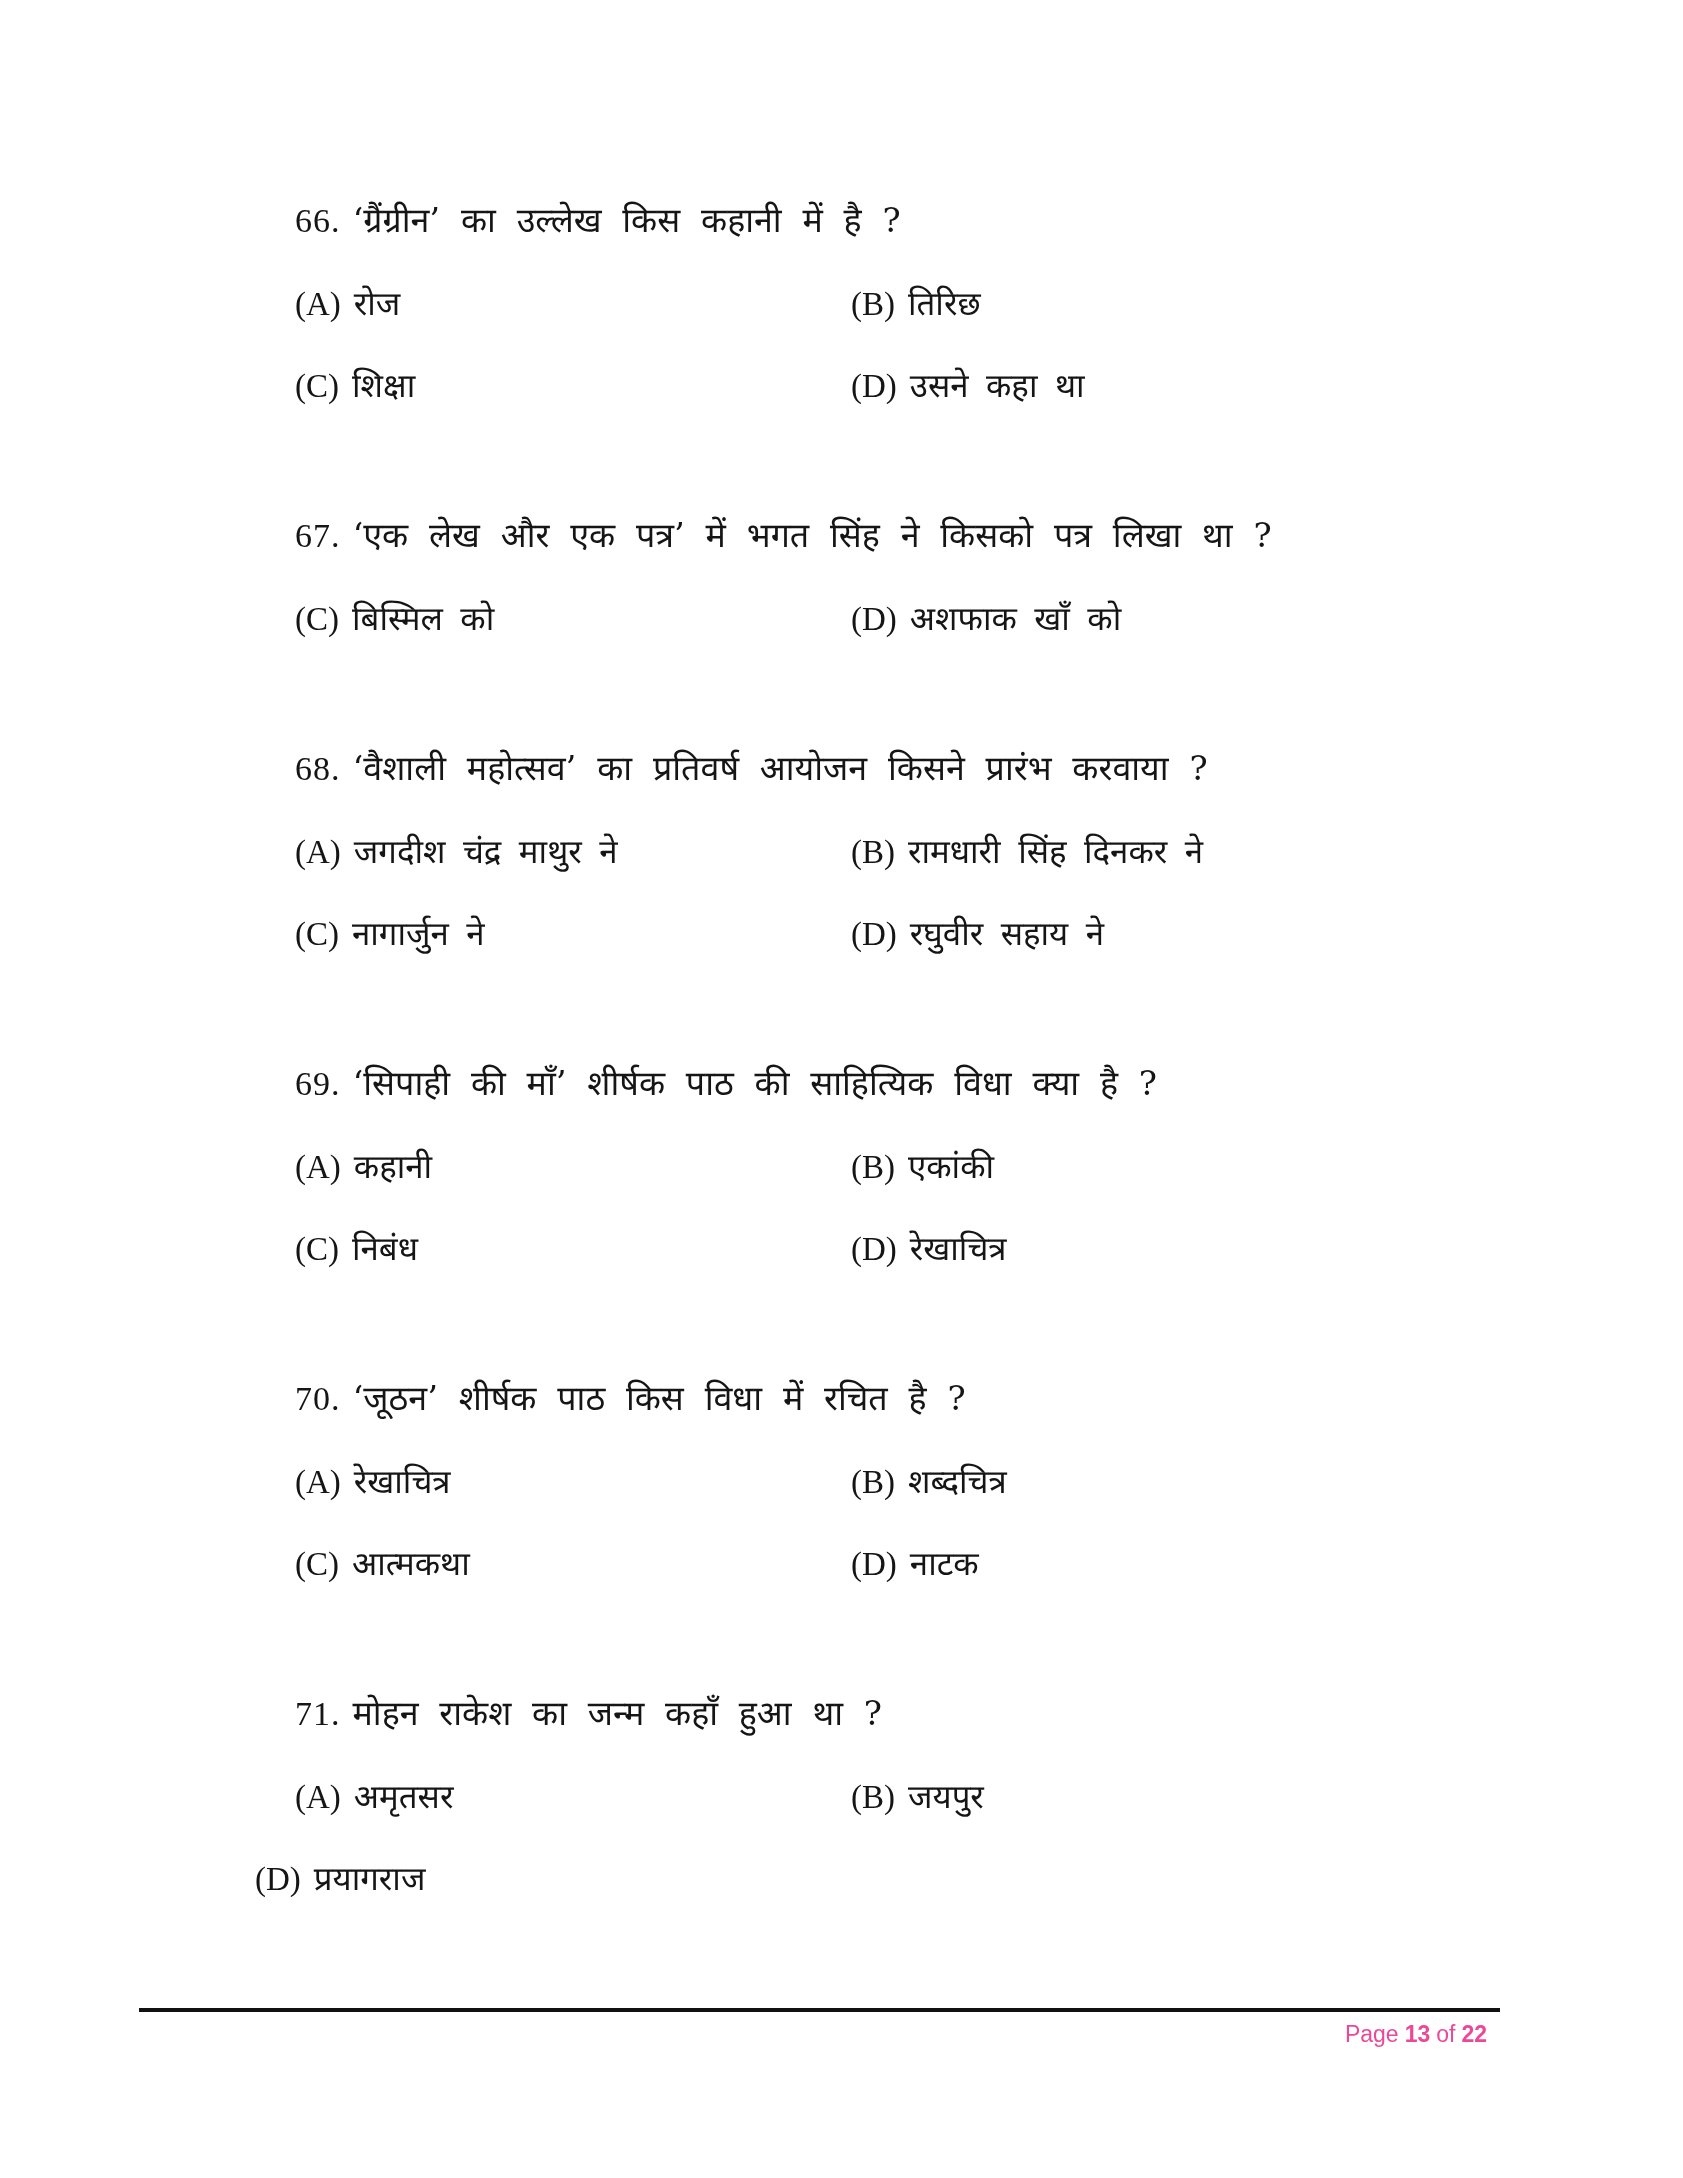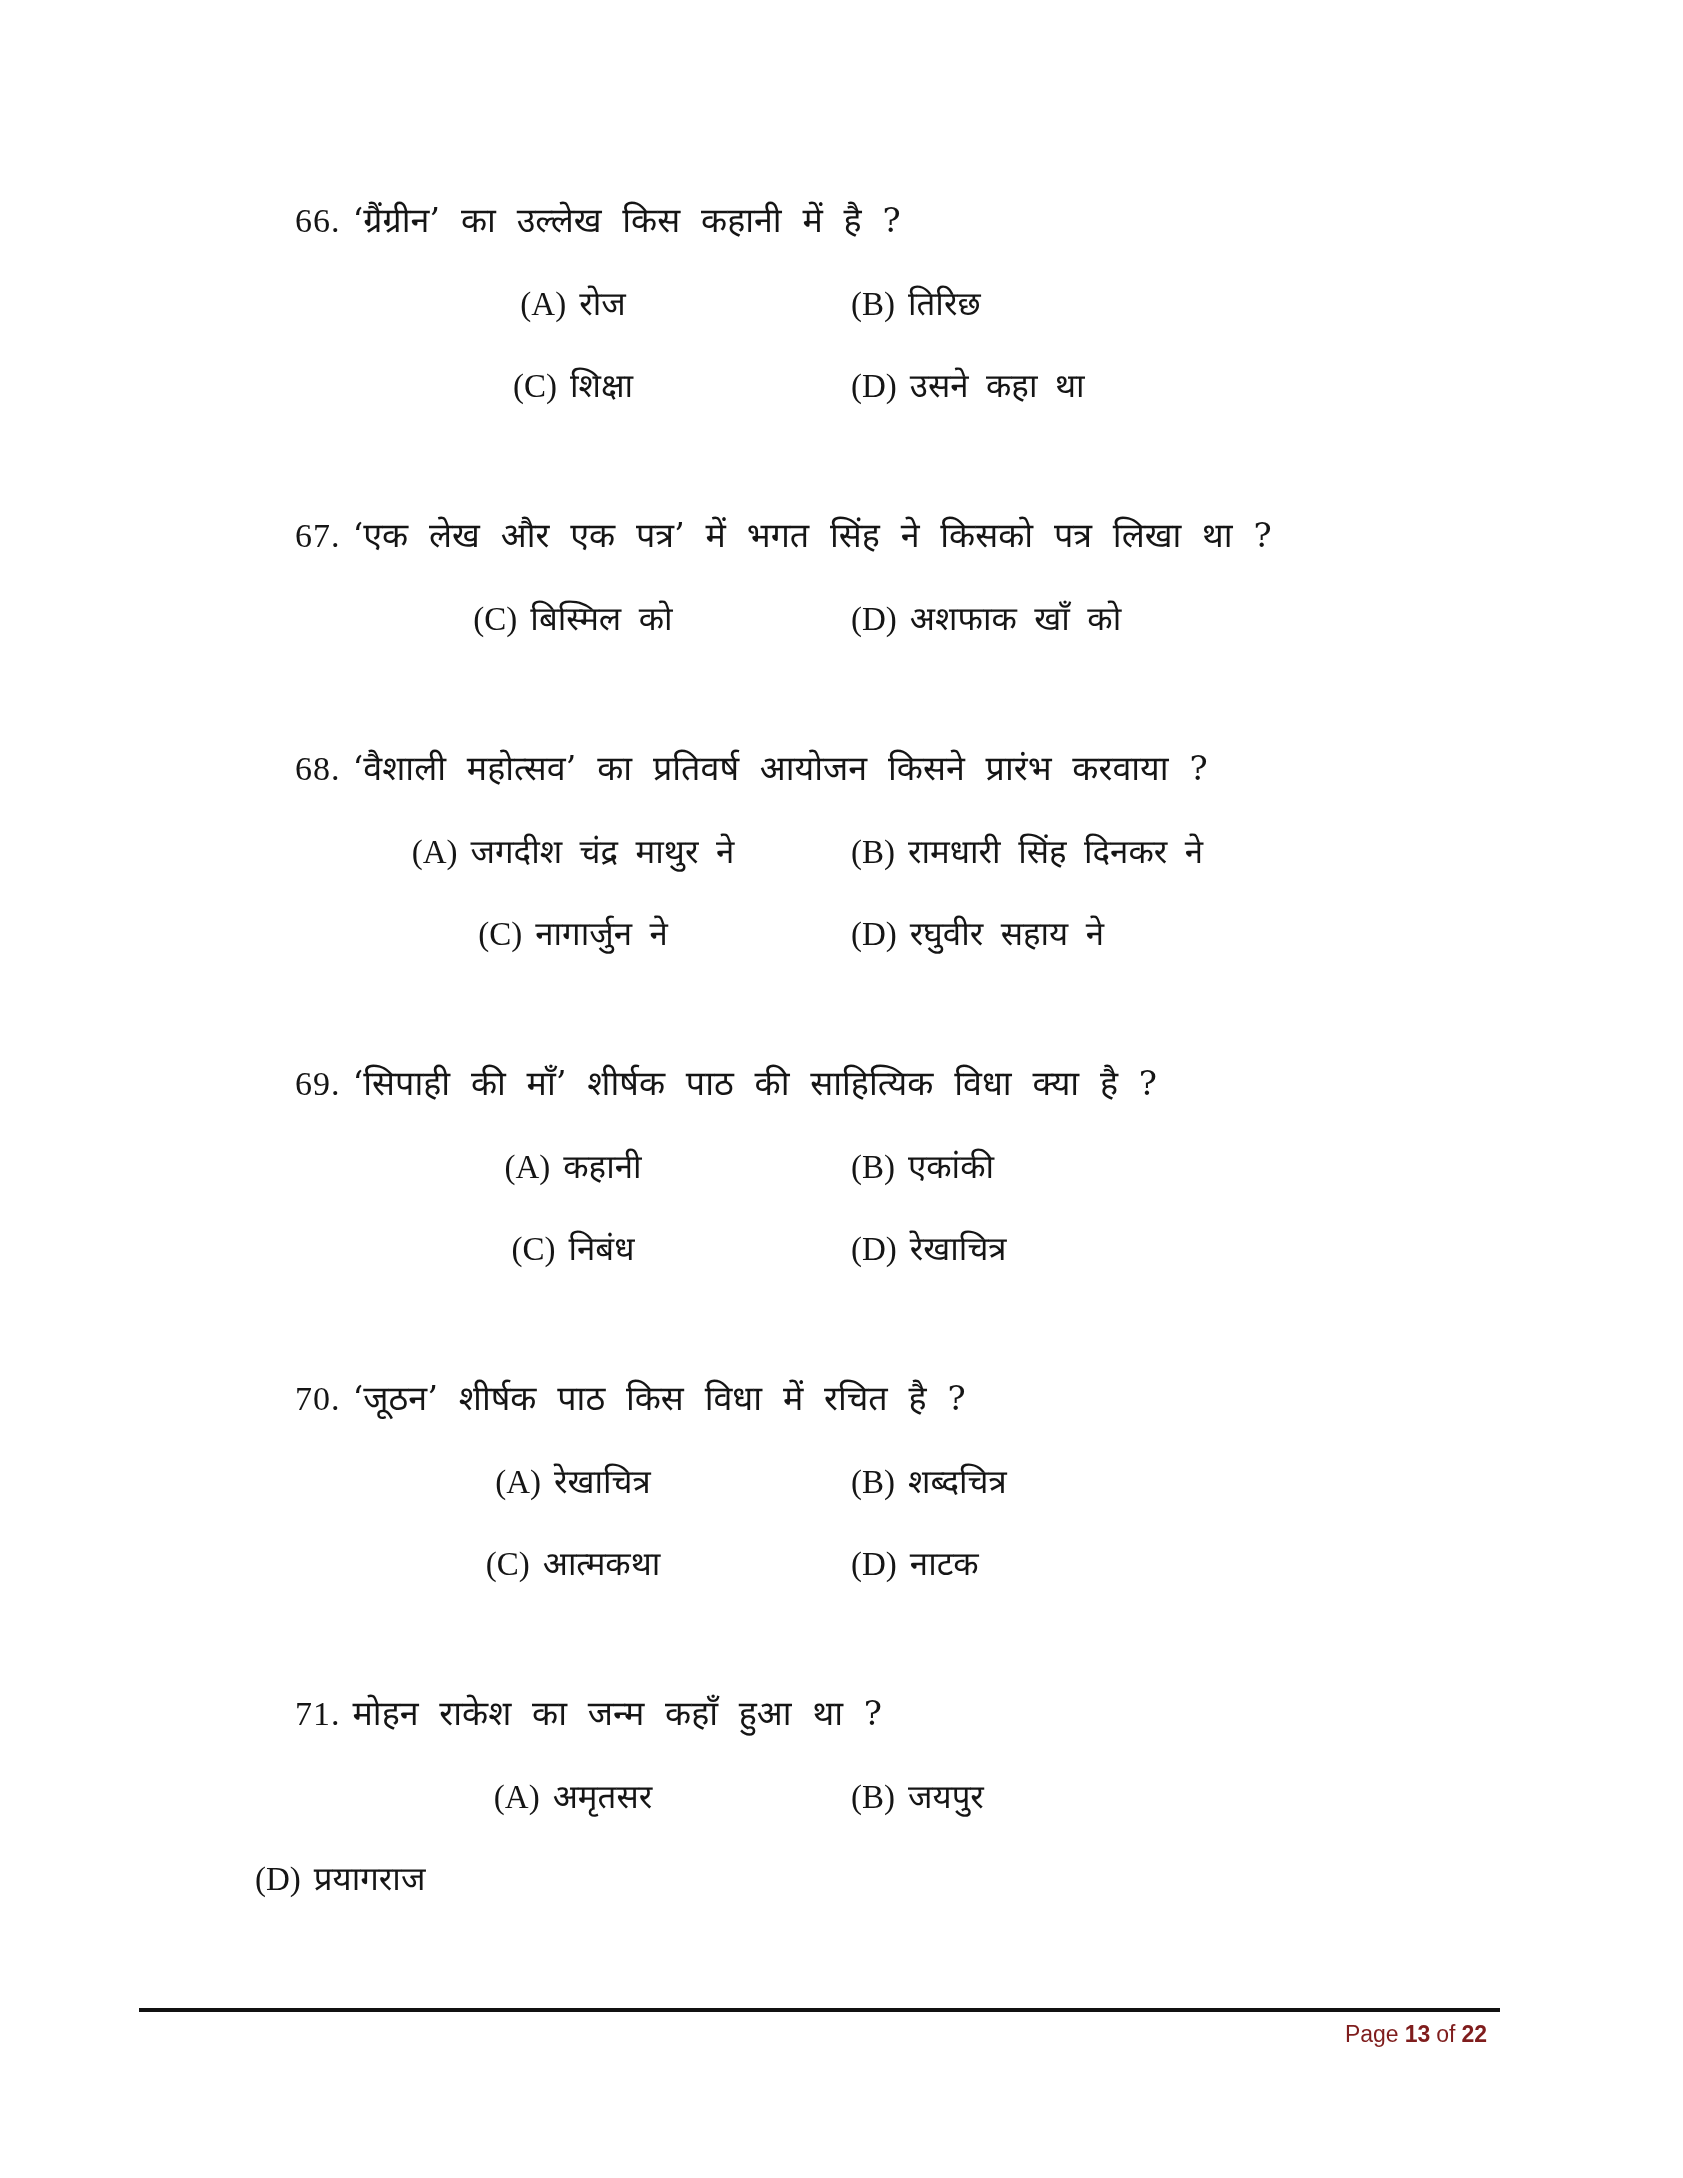--- a/index.html
+++ b/index.html
@@ -34,21 +34,20 @@
     font-family: "Liberation Serif", serif;
     letter-spacing: 1px;
     margin-right: 12px;
     margin-left: 40px;
   }
   .opt-row {
     display: flex;
     margin-top: 36px;
     font-size: 33px;
     line-height: 46px;
-    text-align: center;
   }
   .opt {
     white-space: nowrap;
     word-spacing: 7px;
   }
   .opt.left-col {
     margin-left: 40px;
     width: 556px;
     flex: none;
   }
@@ -66,21 +65,21 @@
     width: 1361px;
     height: 4px;
     background: #111111;
   }
   .footer-text {
     position: absolute;
     top: 2021px;
     right: 196px;
     font-family: "Liberation Sans", sans-serif;
     font-size: 23px;
-    color: #7f1d1d;
+    color: #ec4899;
     white-space: nowrap;
   }
   .footer-text .sep {
     display: inline-block;
     width: 6px;
   }
   .footer-text .bold {
     font-weight: bold;
   }
 </style>

